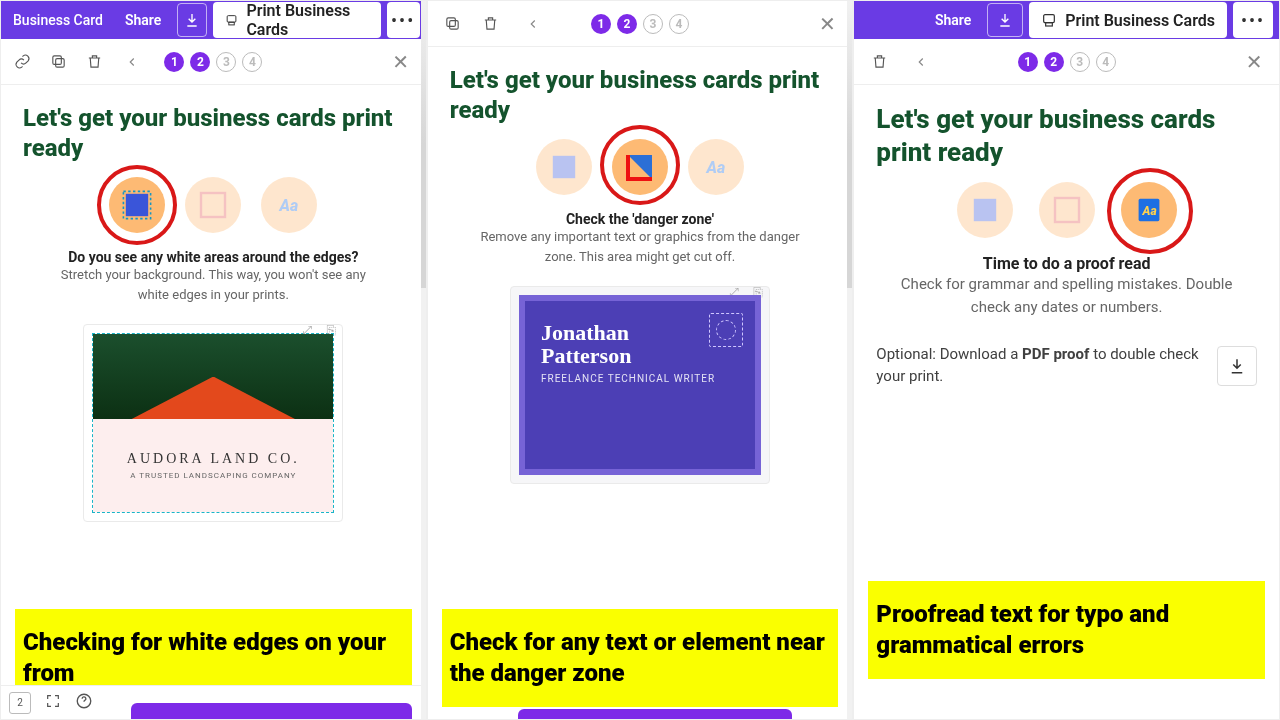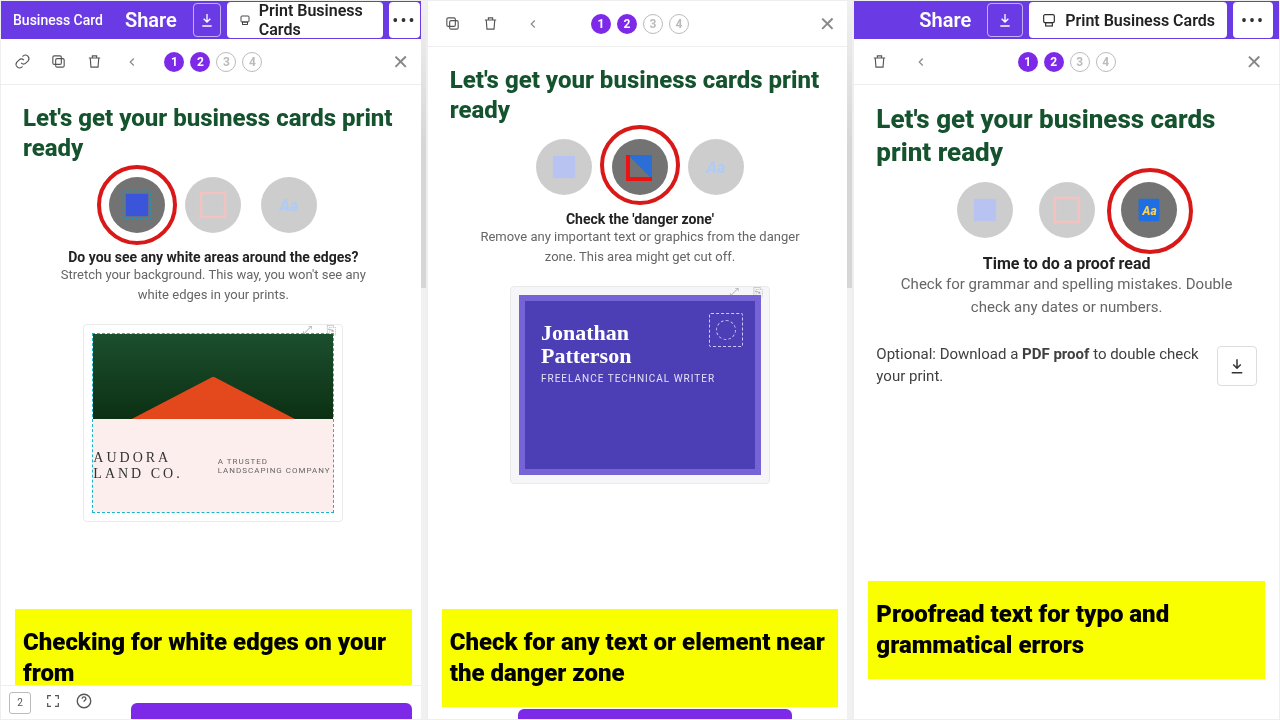--- a/index.html
+++ b/index.html
@@ -33,21 +33,21 @@
     font-size: 14px;
     padding: 0 6px;
     white-space: nowrap;
   }
   .tb-btn {
     height: 34px;
     display: inline-flex;
     align-items: center;
     justify-content: center;
     border-radius: 4px;
-    font-size: 20px;
+    font-size: 14px;
     font-weight: 600;
     cursor: pointer;
     padding: 0 10px;
   }
   .tb-share { color: #fff; }
   .tb-icon-box {
     width: 36px;
     height: 34px;
     display: inline-flex;
     align-items: center;
@@ -107,21 +107,21 @@
   .step.todo { border:1.5px solid #bbb;color:#bbb; }
   .wb-close { margin-left:auto; margin-right:10px; width:30px;height:30px;display:inline-flex;align-items:center;justify-content:center;color:#888;cursor:pointer;font-size:20px; }
   .wb-close::before{content:"✕"}
   
   .wiz-content {
     flex:1; display:flex; flex-direction:column; align-items:center; padding:18px 22px 0; position:relative; overflow:hidden;
   }
   .h1 { font-size:24px; font-weight:800; color:#14532d; text-align:left; line-height:1.25; margin-bottom:14px;}
   .iconrow { display:flex; gap:20px; align-items:center; margin-bottom:10px; position:relative;}
   .wic {
-    width:56px;height:56px;border-radius:50%;background:#737373;display:inline-flex;align-items:center;justify-content:center;
+    width:56px;height:56px;border-radius:50%;background:#fdba74;display:inline-flex;align-items:center;justify-content:center;
     position:relative;
   }
   .wic.dim { opacity:.35; }
   .wic svg{width:32px;height:32px}
   .red-circle {
     position:absolute;border:4px solid #d91818;border-radius:50%;
     width:80px;height:80px;pointer-events:none;
   }
   .bold-q { font-size:14px;font-weight:700;color:#222;text-align:center;margin-top:6px;}
   .sub { font-size:13px;color:#666;text-align:center;line-height:1.5;max-width:320px;}
@@ -130,21 +130,21 @@
     width:260px;margin-top:20px;border:1px solid #eaeaea;border-radius:4px;padding:8px;position:relative;background:#fff;
   }
   .preview .tools { position:absolute;top:-4px;right:2px;display:flex;gap:6px;color:#aaa;font-size:12px }
   .preview .tools span{width:18px;height:18px;display:inline-flex;align-items:center;justify-content:center}
   .card1 {
     height:180px;display:flex;flex-direction:column;border:1px dashed #19b5c8;
   }
   .card1 .photo { flex:0 0 85px;background:linear-gradient(180deg,#1b4f2d,#0c3013);position:relative;overflow:hidden }
   .card1 .photo::before{content:"";position:absolute;left:10%;right:10%;top:50%;height:50px;
     clip-path:polygon(0 100%,50% 0,100% 100%);background:#ef4a1c;opacity:.95}
-  .card1 .lower { flex:1;background:#fdeeee;display:flex;flex-direction:row;align-items:center;justify-content:center;gap:4px }
+  .card1 .lower { flex:1;background:#fdeeee;display:flex;flex-direction:column;align-items:center;justify-content:center;gap:4px }
   .card1 .brand { font-family:Georgia,serif;letter-spacing:3px;font-size:14px;color:#333 }
   .card1 .tag { font-size:8px;letter-spacing:1px;color:#666 }
   .card2 {
     height:180px;background:#4c3fb5;border:6px solid #7663d6;position:relative;color:#fff;padding:20px 16px 12px
   }
   .card2 .name{font-family:Georgia,serif;font-weight:800;font-size:22px;line-height:1.05}
   .card2 .role{font-size:10px;letter-spacing:1px;margin-top:6px;opacity:.85}
   .card2 .stamp{position:absolute;top:12px;right:12px;width:34px;height:34px;border:1px dashed #cfc6ff;border-radius:2px;display:flex;align-items:center;justify-content:center}
   .card2 .stamp::after{content:"";width:18px;height:18px;border:1px dashed #cfc6ff;border-radius:50%}
   

